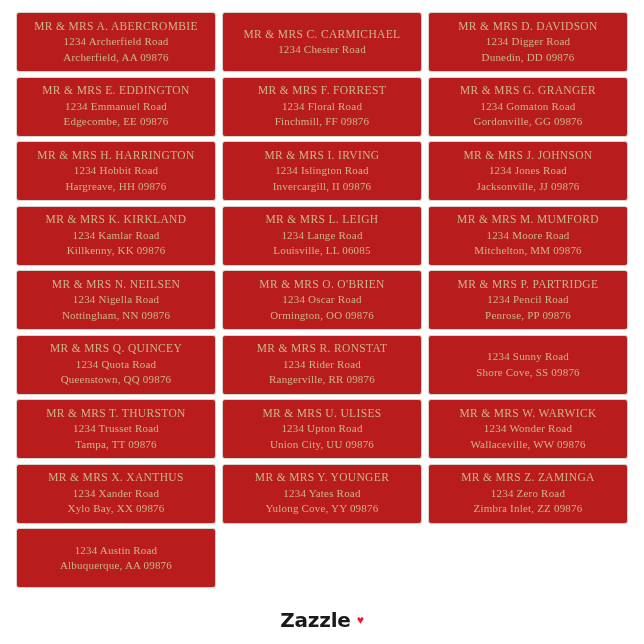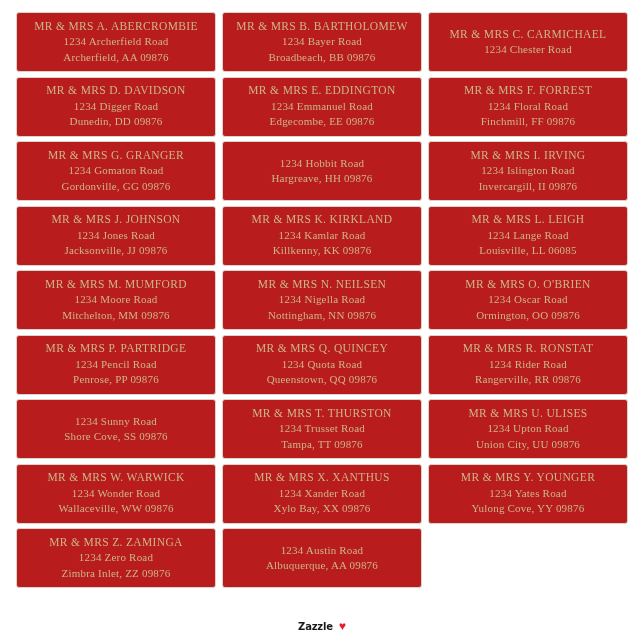--- a/index.html
+++ b/index.html
@@ -68,46 +68,41 @@
     right: 0;
     bottom: 12px;
     display: flex;
     align-items: center;
     justify-content: center;
     gap: 6px;
   }
   .brand {
     font-family: "DejaVu Sans", sans-serif;
     font-weight: bold;
-    font-size: 10px;
+    font-size: 20px;
     color: #1a1a1a;
     letter-spacing: -0.2px;
   }
   .heart {
     color: #e8192c;
     font-size: 12px;
     line-height: 1;
   }
 </style>
 </head>
 <body>
 
 <div class="sheet">
   <div class="labels-grid">
       <div class="label">
         <div class="name">Mr &amp; Mrs A. Abercrombie</div>
         <div class="line">1234 Archerfield Road</div>
         <div class="line">Archerfield, AA 09876</div>
       </div>
       <div class="label">
-        <div class="name">Mr &amp; Mrs B. Bartholomew</div>
-        <div class="line">1234 Bayer Road</div>
-        <div class="line">Broadbeach, BB 09876</div>
-      </div>
-      <div class="label">
         <div class="name">Mr &amp; Mrs C. Carmichael</div>
         <div class="line">1234 Chester Road</div>
       </div>
       <div class="label">
         <div class="name">Mr &amp; Mrs D. Davidson</div>
         <div class="line">1234 Digger Road</div>
         <div class="line">Dunedin, DD 09876</div>
       </div>
       <div class="label">
         <div class="name">Mr &amp; Mrs E. Eddington</div>
@@ -118,20 +113,21 @@
         <div class="name">Mr &amp; Mrs F. Forrest</div>
         <div class="line">1234 Floral Road</div>
         <div class="line">Finchmill, FF 09876</div>
       </div>
       <div class="label">
         <div class="name">Mr &amp; Mrs G. Granger</div>
         <div class="line">1234 Gomaton Road</div>
         <div class="line">Gordonville, GG 09876</div>
       </div>
       <div class="label">
+        <div class="name">Mr &amp; Mrs H. Harrington</div>
         <div class="line">1234 Hobbit Road</div>
         <div class="line">Hargreave, HH 09876</div>
       </div>
       <div class="label">
         <div class="name">Mr &amp; Mrs I. Irving</div>
         <div class="line">1234 Islington Road</div>
         <div class="line">Invercargill, II 09876</div>
       </div>
       <div class="label">
         <div class="name">Mr &amp; Mrs J. Johnson</div>

